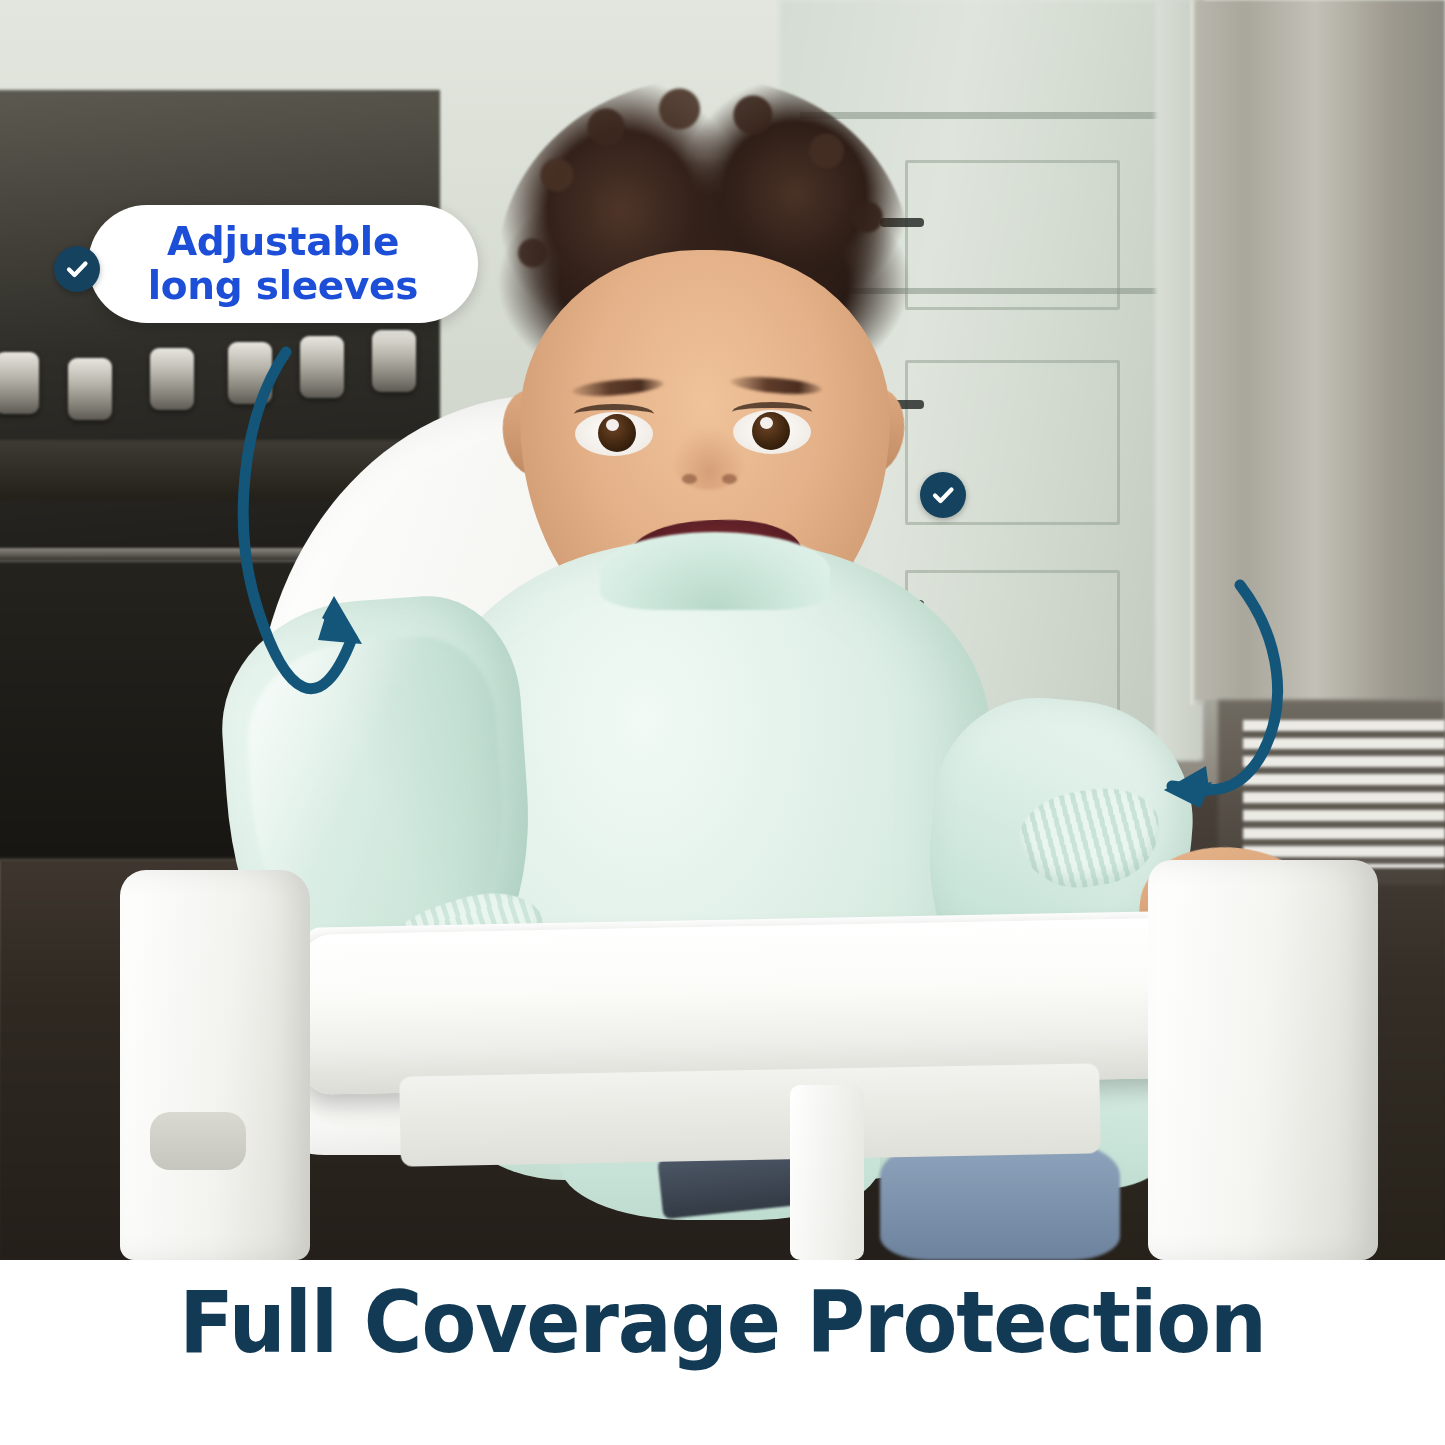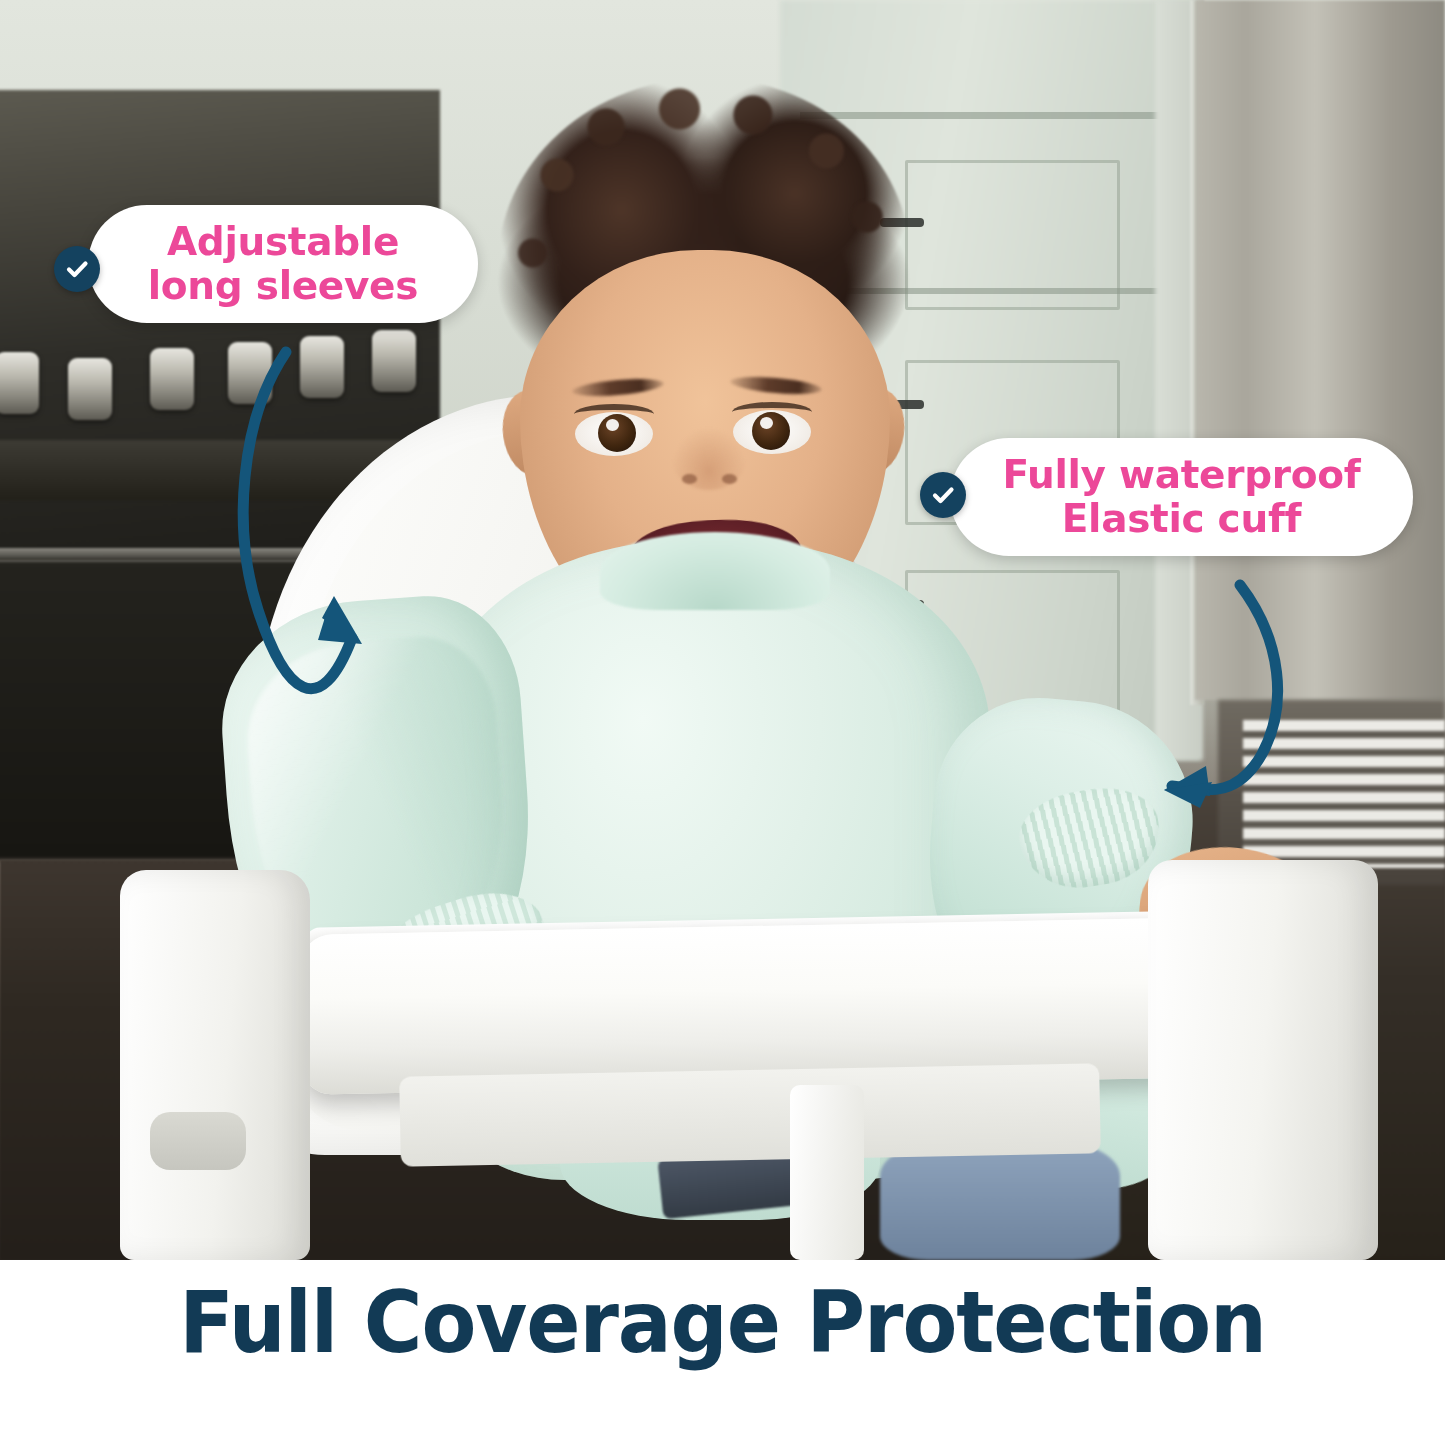--- a/index.html
+++ b/index.html
@@ -464,21 +464,21 @@
     display: flex;
     align-items: center;
     justify-content: center;
     background: #ffffff;
     border-radius: 999px;
     box-shadow: 0 4px 14px rgba(0,0,0,.18);
     padding: 0 30px;
     z-index: 40;
   }
   .badge-text {
-    color: #ec4899;
+    color: #1d4ed8;
     font-family: "DejaVu Sans", "Liberation Sans", sans-serif;
     font-weight: 700;
     letter-spacing: -0.3px;
     line-height: 1.12;
     text-align: center;
     white-space: pre-line;
   }
   .check {
     position: absolute;
     width: 46px; height: 46px;
@@ -629,24 +629,20 @@
   <div class="badge" id="badge-sleeves">
     <span class="badge-text">Adjustable
 long sleeves</span>
   </div>
   <div class="check" id="check-sleeves">
     <svg width="26" height="26" viewBox="0 0 26 26" aria-hidden="true">
       <path d="M5 13.5 L10.5 19 L21.5 7.5" fill="none" stroke="#ffffff" stroke-width="4.2" stroke-linecap="round" stroke-linejoin="round"></path>
     </svg>
   </div>
 
-  <div class="badge" id="badge-cuff">
-    <span class="badge-text">Fully waterproof
-Elastic cuff</span>
-  </div>
   <div class="check" id="check-cuff">
     <svg width="26" height="26" viewBox="0 0 26 26" aria-hidden="true">
       <path d="M5 13.5 L10.5 19 L21.5 7.5" fill="none" stroke="#ffffff" stroke-width="4.2" stroke-linecap="round" stroke-linejoin="round"></path>
     </svg>
   </div>
 
   <div id="headline">Full Coverage Protection</div>
 
 </div>
 

